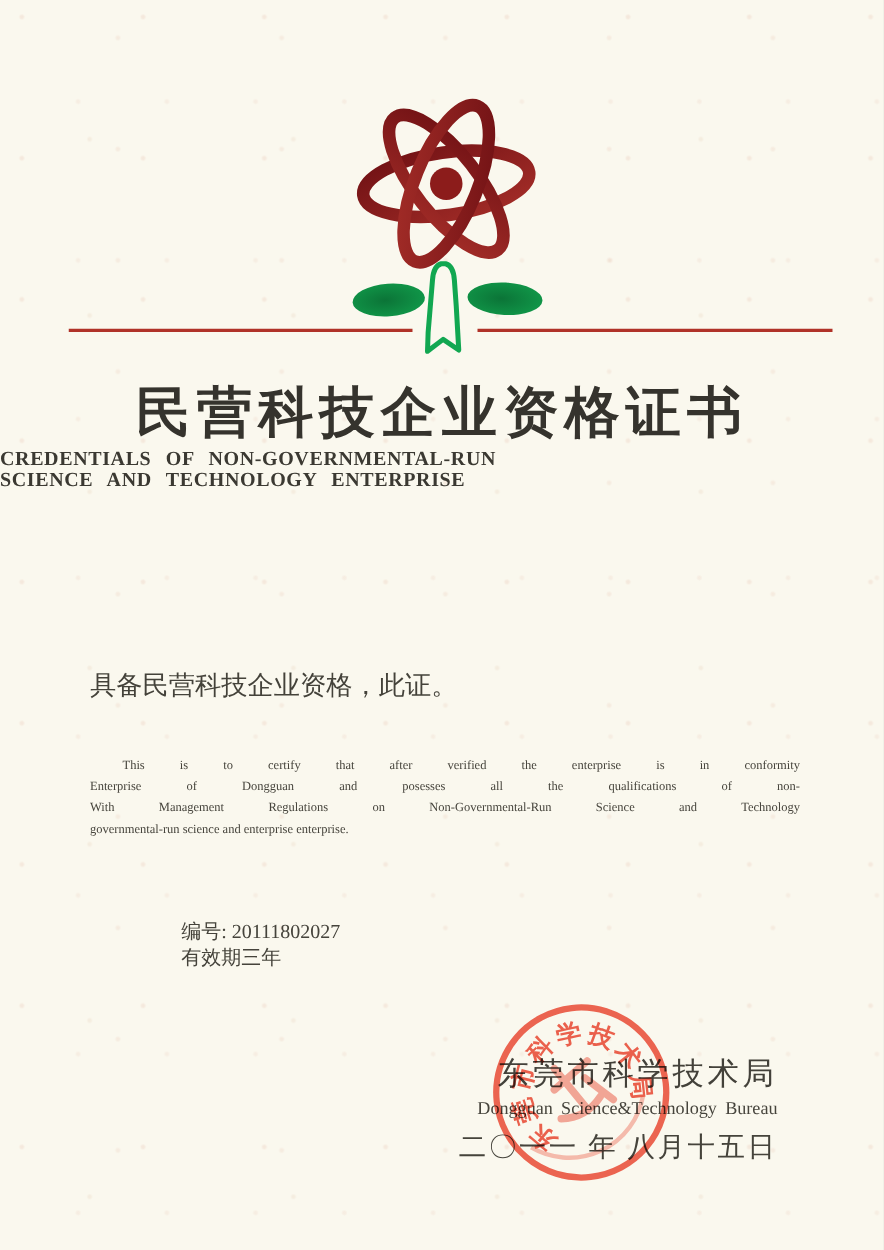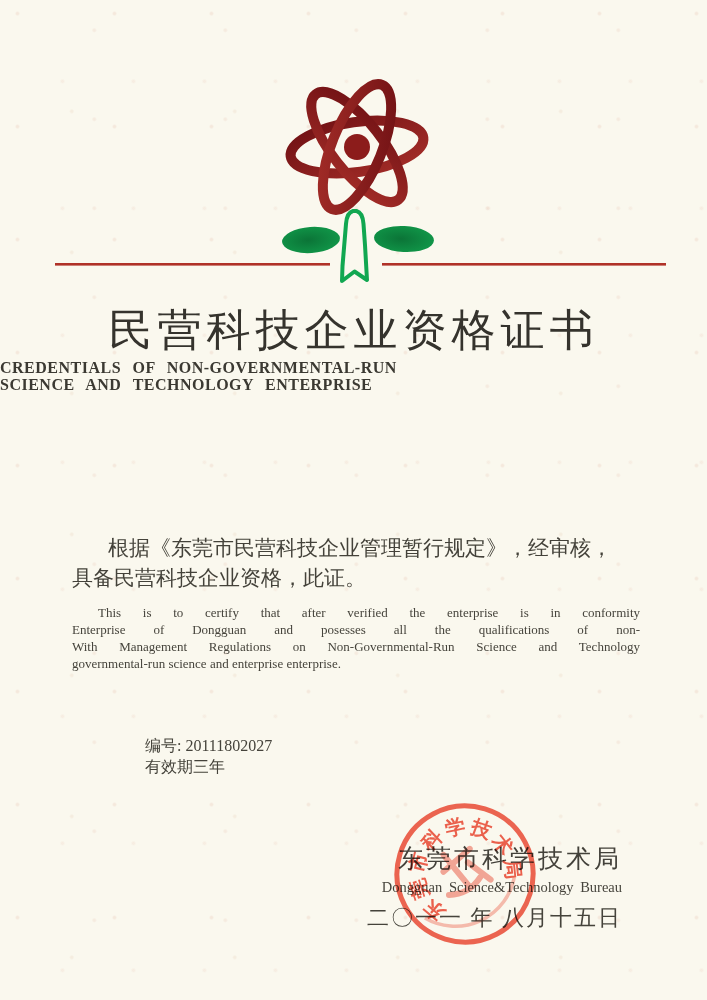--- a/index.html
+++ b/index.html
@@ -13,21 +13,21 @@
       radial-gradient(circle at 72% 34%, rgba(226,178,158,.18) 1px, transparent 2.6px),
       radial-gradient(circle at 44% 79%, rgba(222,188,158,.18) 1px, transparent 2.6px),
       radial-gradient(circle at 88% 64%, rgba(226,178,158,.15) 1px, transparent 2.6px),
       #faf8ee;
     background-size:97px 113px,131px 89px,163px 141px,71px 127px,auto;
     font-family:"Liberation Serif", serif;
   }
   .emblem-svg{position:absolute;left:0;top:0;}
   .title-zh{
     position:absolute;top:301px;left:0;width:707px;
-    text-align:center;font-size:44px;font-weight:normal;
+    text-align:center;font-size:44px;font-weight:bold;
     letter-spacing:5px;color:#35332d;
     font-family:"Liberation Sans", sans-serif;
     white-space:nowrap;
   }
   .subtitle{
     position:absolute;top:359px;left:0;width:707px;
     text-align:left;font-size:16px;font-weight:bold;
     color:#3b3932;line-height:17px;letter-spacing:.5px;
   }
   .subtitle .sub-line{word-spacing:7px;}
@@ -38,21 +38,21 @@
     white-space:nowrap;
   }
   .body-zh{
     position:absolute;left:72px;top:533px;width:580px;
     font-size:21px;line-height:30px;color:#44423a;
     white-space:nowrap;
   }
   .body-zh .indent{text-indent:36px;}
   .body-en{
     position:absolute;left:72px;top:604px;width:568px;
-    font-size:13px;line-height:17px;color:#46443c;
+    font-size:10px;line-height:17px;color:#46443c;
   }
   .body-en .jline{text-align:justify;text-align-last:justify;}
   .body-en .first{text-indent:26px;}
   .details{
     position:absolute;left:145px;top:735px;
     font-size:16px;line-height:21px;color:#45433b;
   }
   .issuer{
     position:absolute;left:330px;top:842px;width:292px;
     text-align:right;color:#43413a;
@@ -108,21 +108,20 @@
   </svg>
 
   <div class="title-zh">民营科技企业资格证书</div>
   <div class="subtitle">
     <div class="sub-line">CREDENTIALS OF NON-GOVERNMENTAL-RUN</div>
     <div class="sub-line">SCIENCE AND TECHNOLOGY ENTERPRISE</div>
   </div>
 
 
   <div class="body-zh">
-    <div class="indent">根据《东莞市民营科技企业管理暂行规定》，经审核，</div>
     <div>具备民营科技企业资格，此证。</div>
   </div>
 
   <div class="body-en">
     <div class="jline first">This is to certify that after verified the enterprise is in conformity</div>
     <div class="jline">Enterprise of Dongguan and posesses all the qualifications of non-</div>
     <div class="jline">With Management Regulations on Non-Governmental-Run Science and Technology</div>
     <div>governmental-run science and enterprise enterprise.</div>
   </div>
 

